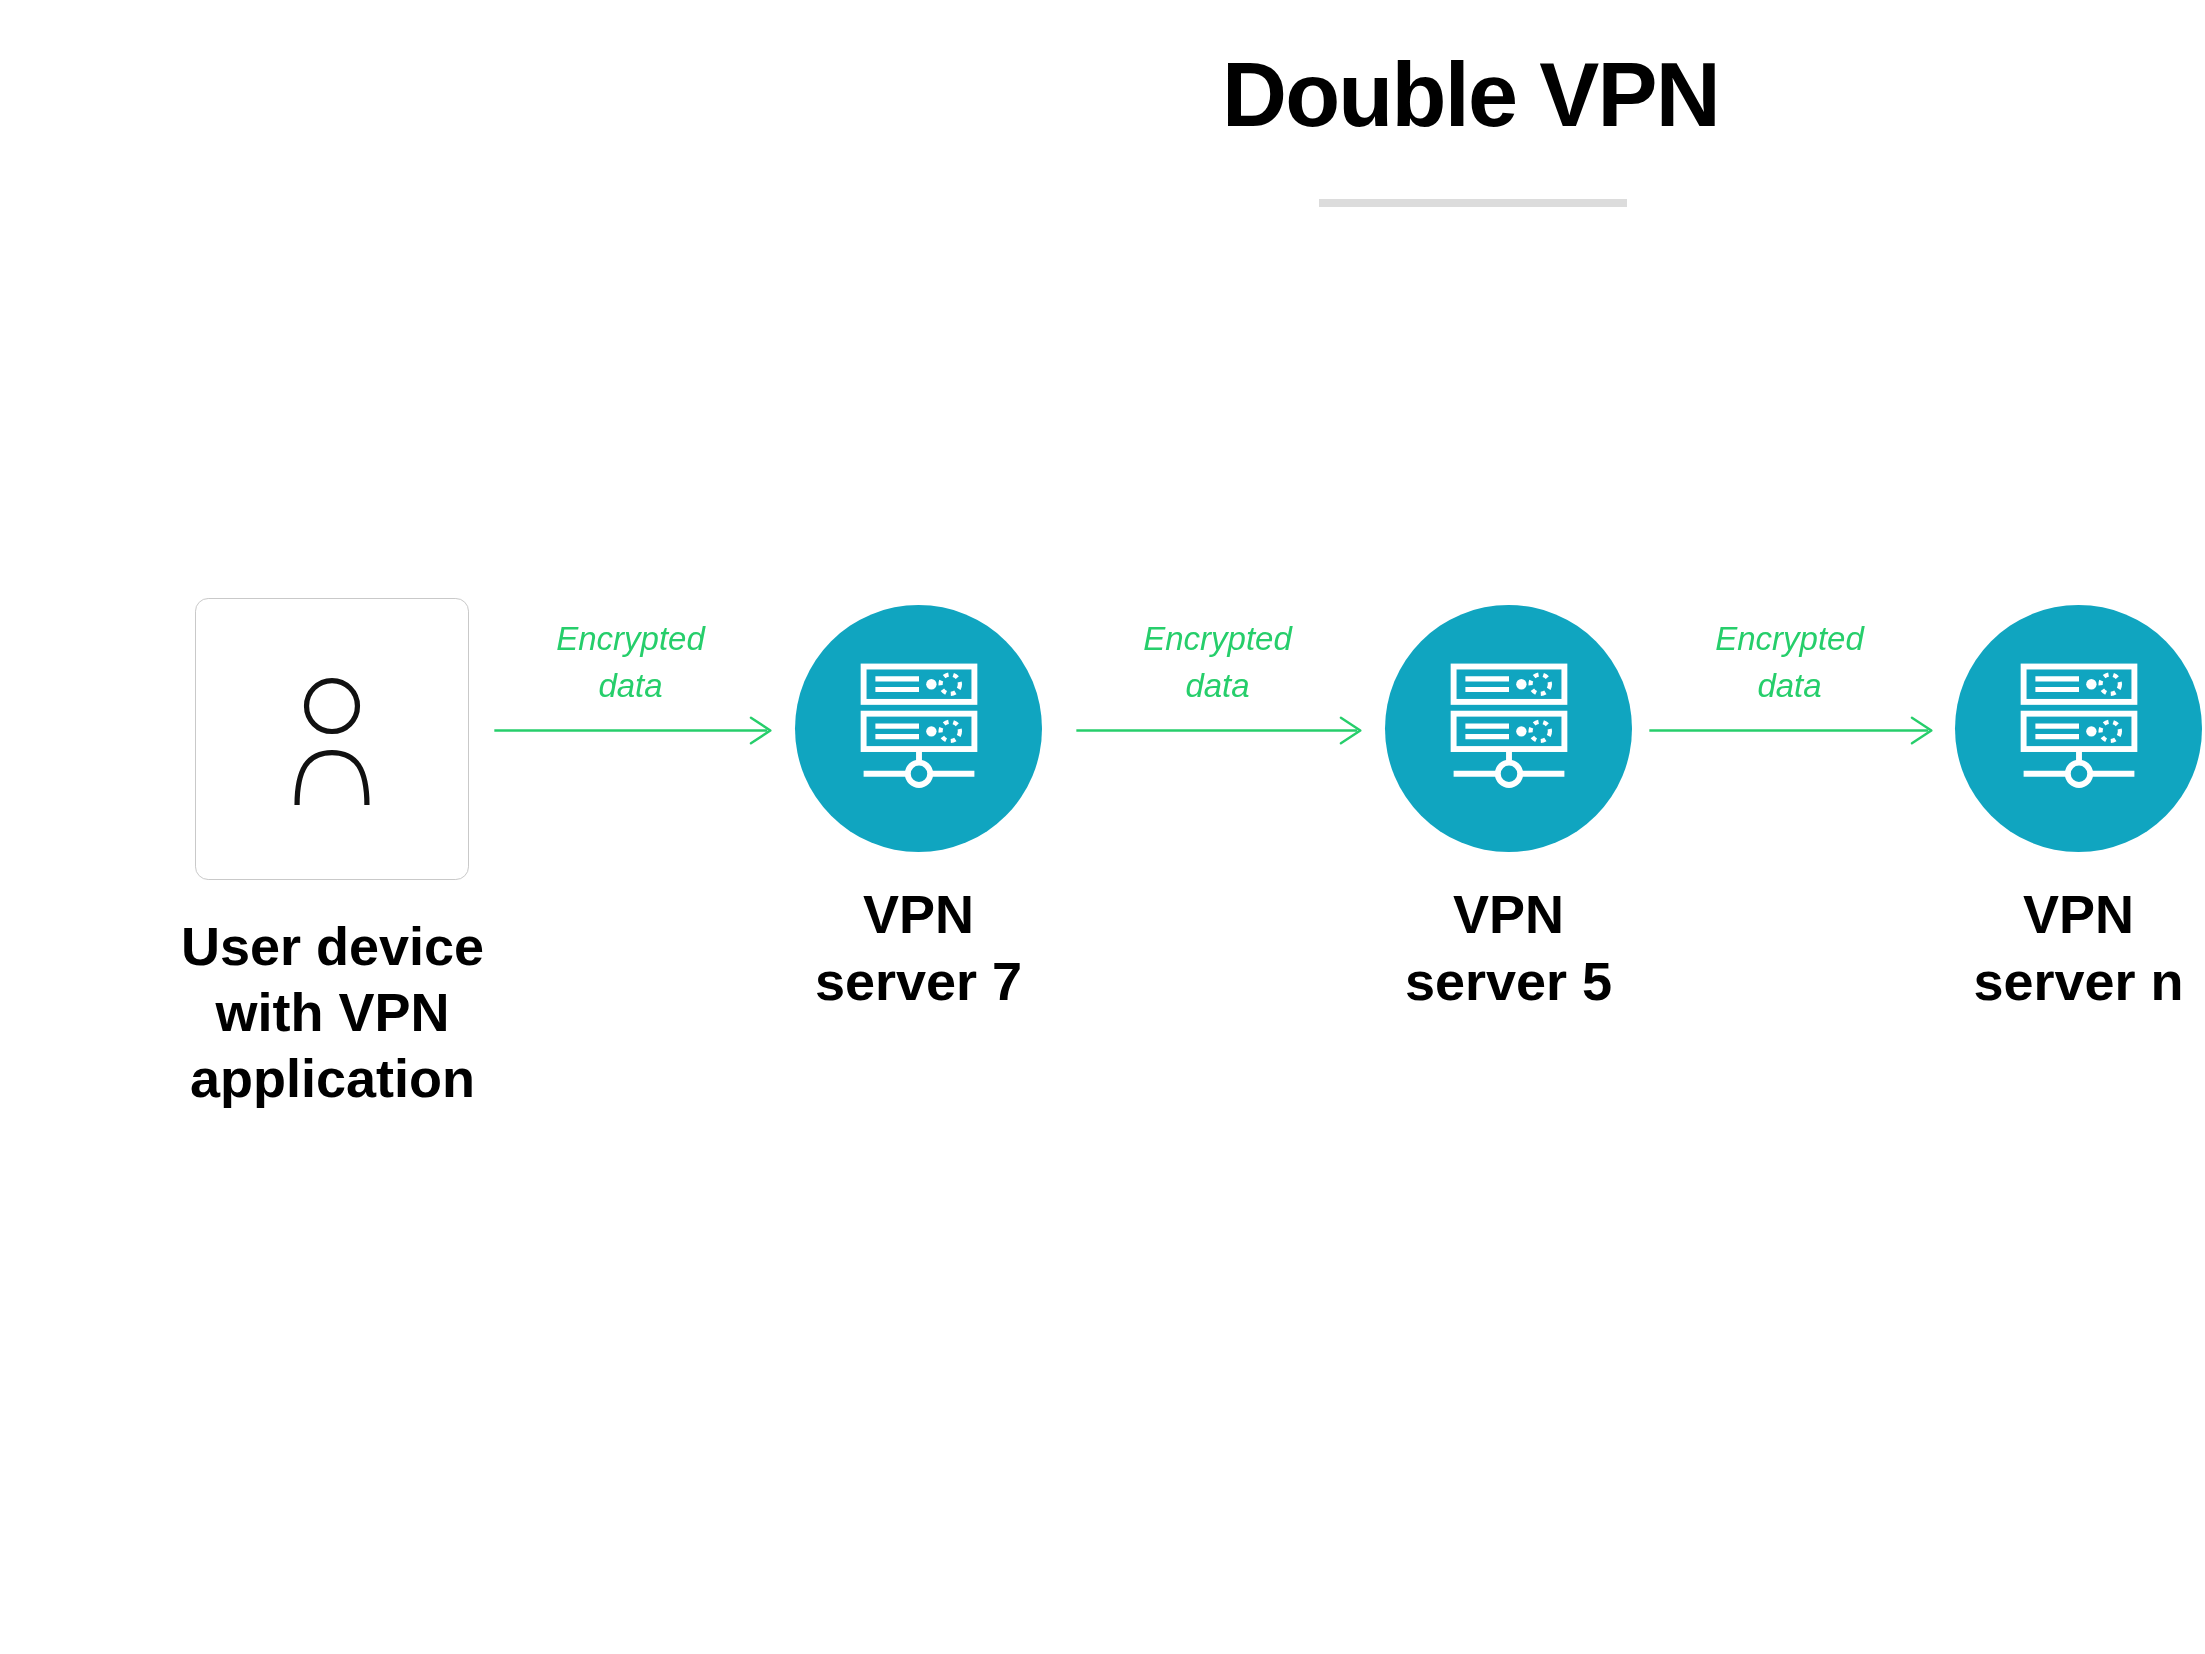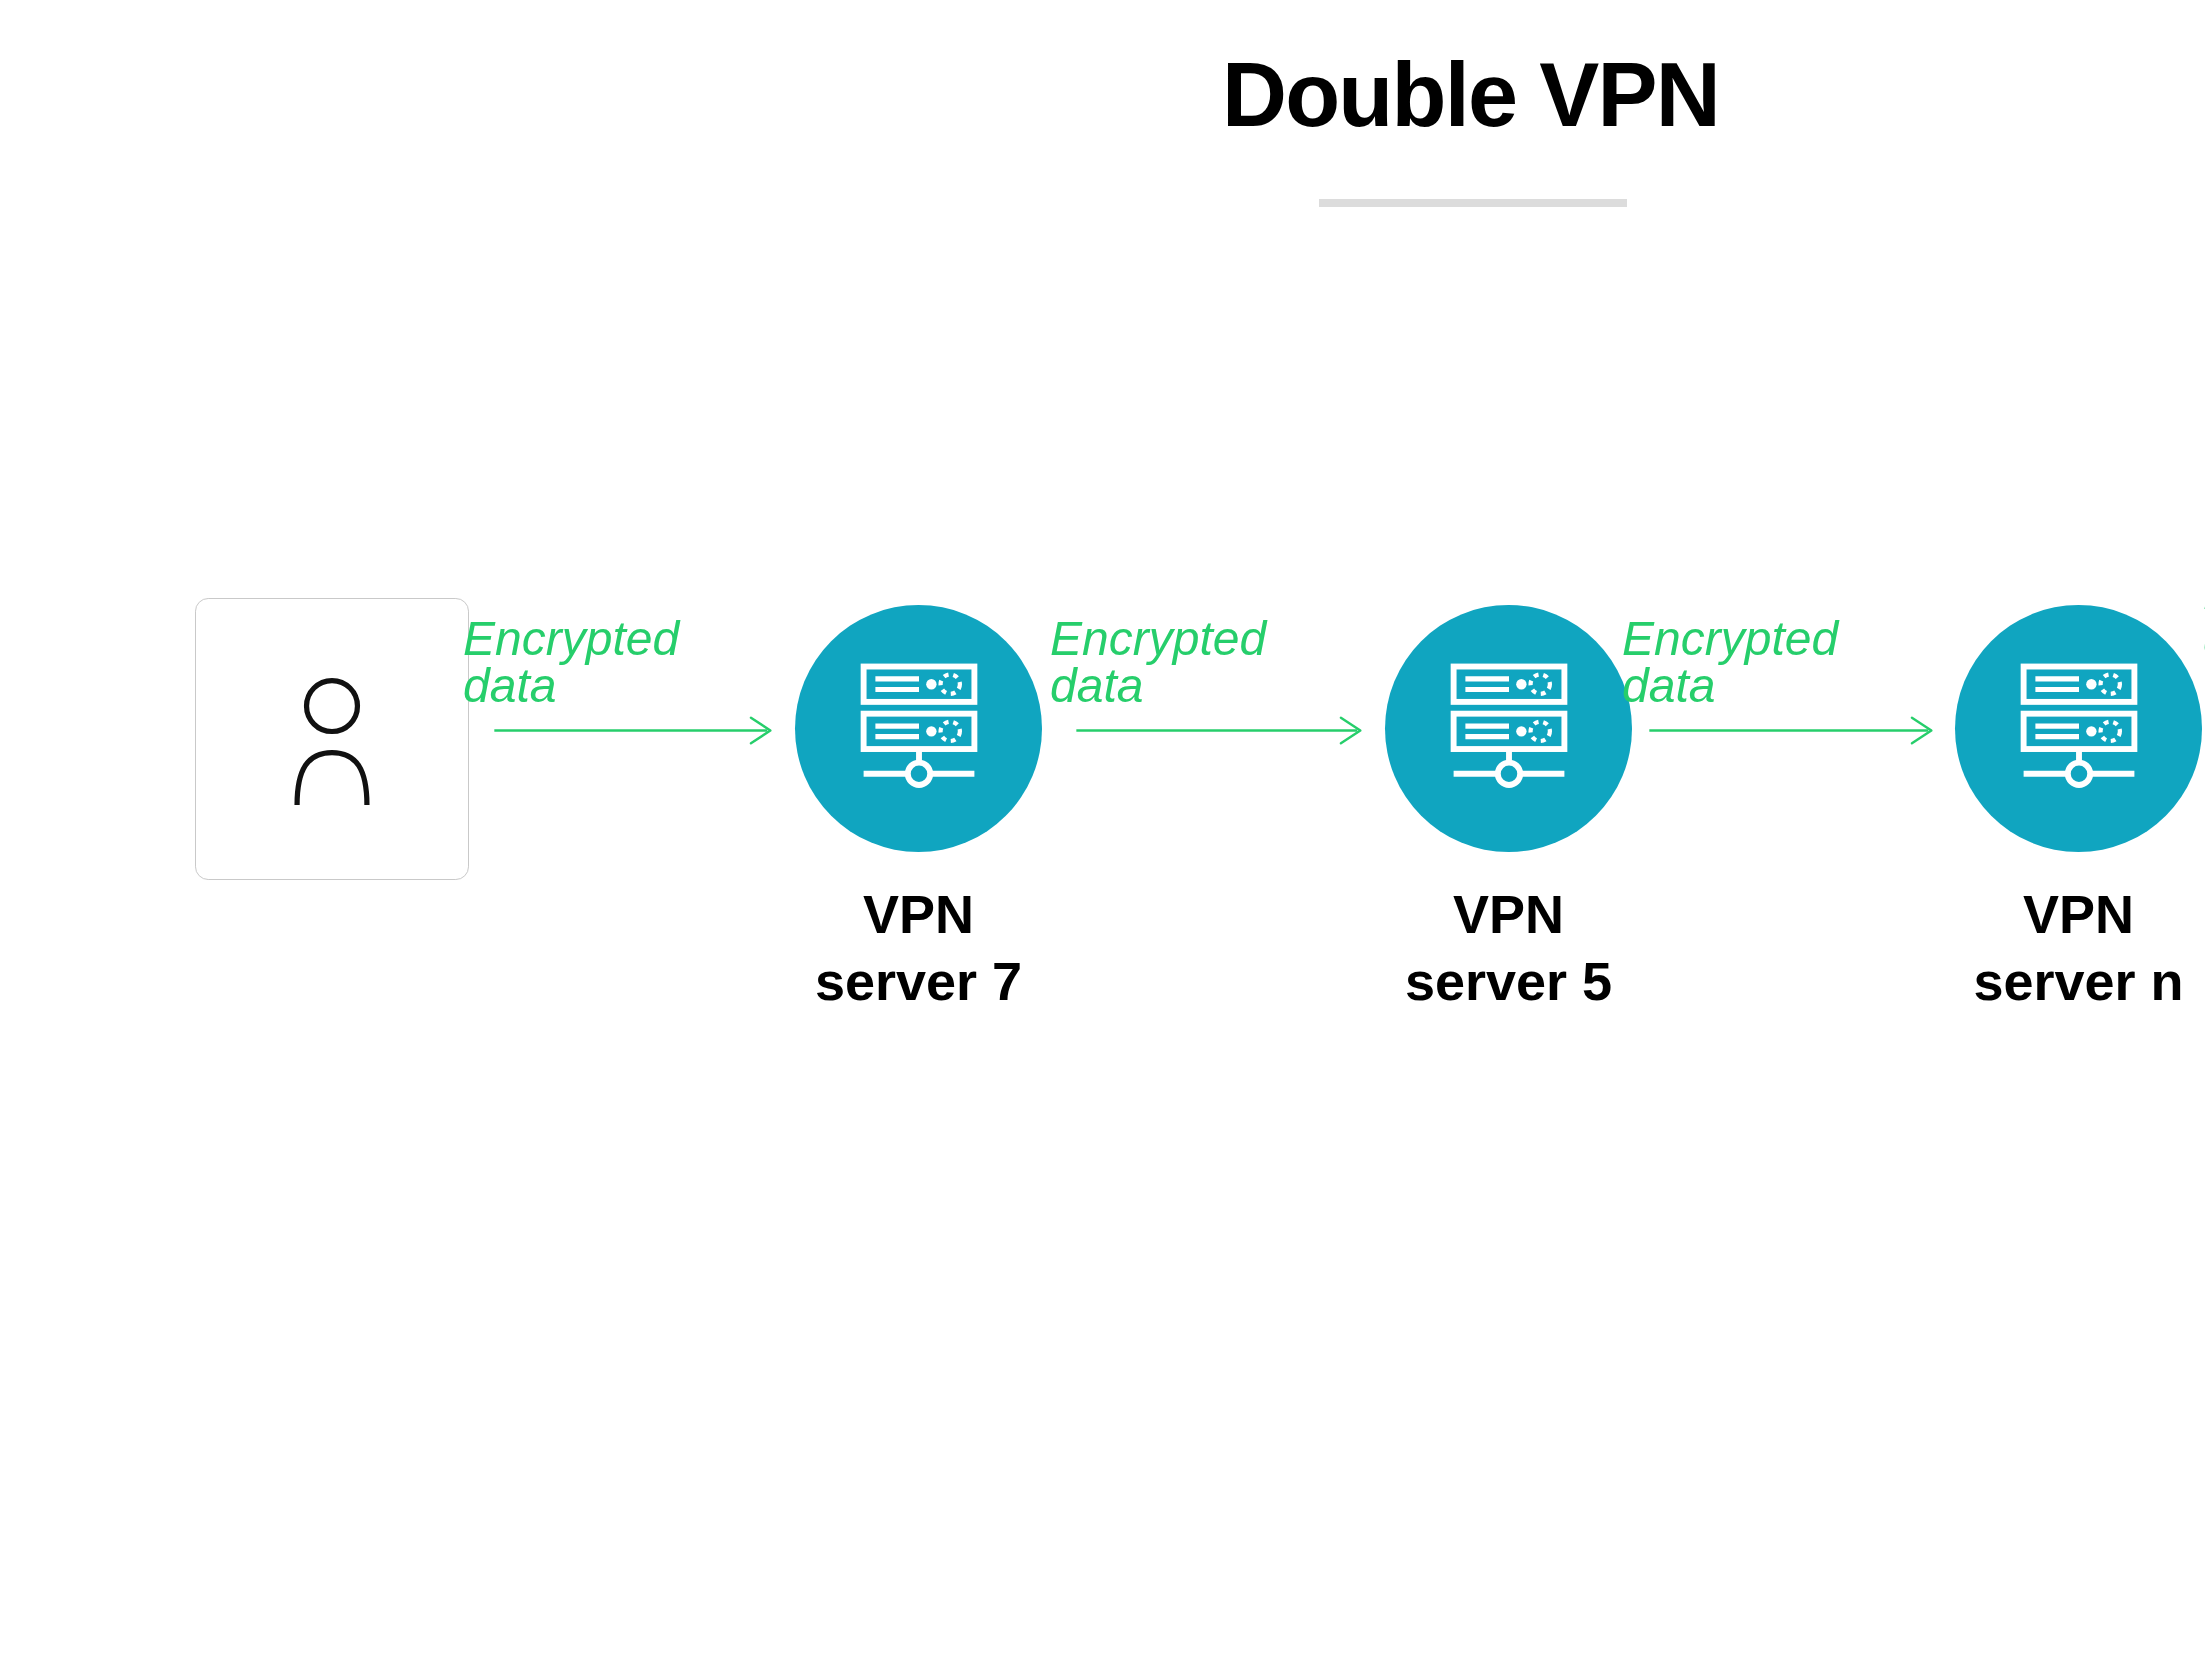--- a/index.html
+++ b/index.html
@@ -46,23 +46,23 @@
   .c1{left:795px;}
   .c2{left:1385px;}
   .c3{left:1955px;}
   .server-svg{width:118px;height:132px;color:var(--white);}
   .arrow{position:absolute;top:704px;height:53px;overflow:visible;color:var(--green);}
   .a1{left:493px;width:280px;}
   .a2{left:1075px;width:288px;}
   .a3{left:1648px;width:286px;}
   .link-label{
     position:absolute;width:335px;
-    text-align:left;
+    text-align:center;
     font-style:italic;
-    font-size:48px;line-height:47px;
+    font-size:33px;line-height:47px;
     color:var(--green);
   }
   .l1{left:463px;top:615px;}
   .l2{left:1050px;top:615px;}
   .l3{left:1622px;top:615px;}
   .l4{left:2203px;top:569px;}
   .node-label{
     position:absolute;width:397px;
     text-align:center;
     font-weight:bold;color:var(--ink);
@@ -128,20 +128,25 @@
 <div class="stage">
 
   <div class="title">Double VPN</div>
   <div class="title-underline"></div>
 
   <div class="device-box">
     <svg class="person-svg" viewBox="0 0 330 356" width="146" height="157">
         <use href="#sym-person"></use>
       </svg>
   </div>
+  <div class="node-label nl-device">
+    <div>User device</div>
+    <div>with VPN</div>
+    <div>application</div>
+  </div>
 
   <div class="link-label l1">
     <div>Encrypted</div>
     <div>data</div>
   </div>
   <svg class="arrow a1" viewBox="0 0 635 120">
     <line x1="3" y1="60" x2="622" y2="60" stroke="currentColor" stroke-width="5.5"></line>
     <polyline points="585,31 629,60 585,89" fill="none" stroke="currentColor" stroke-width="5.5" stroke-linecap="round" stroke-linejoin="round"></polyline>
   </svg>
 

